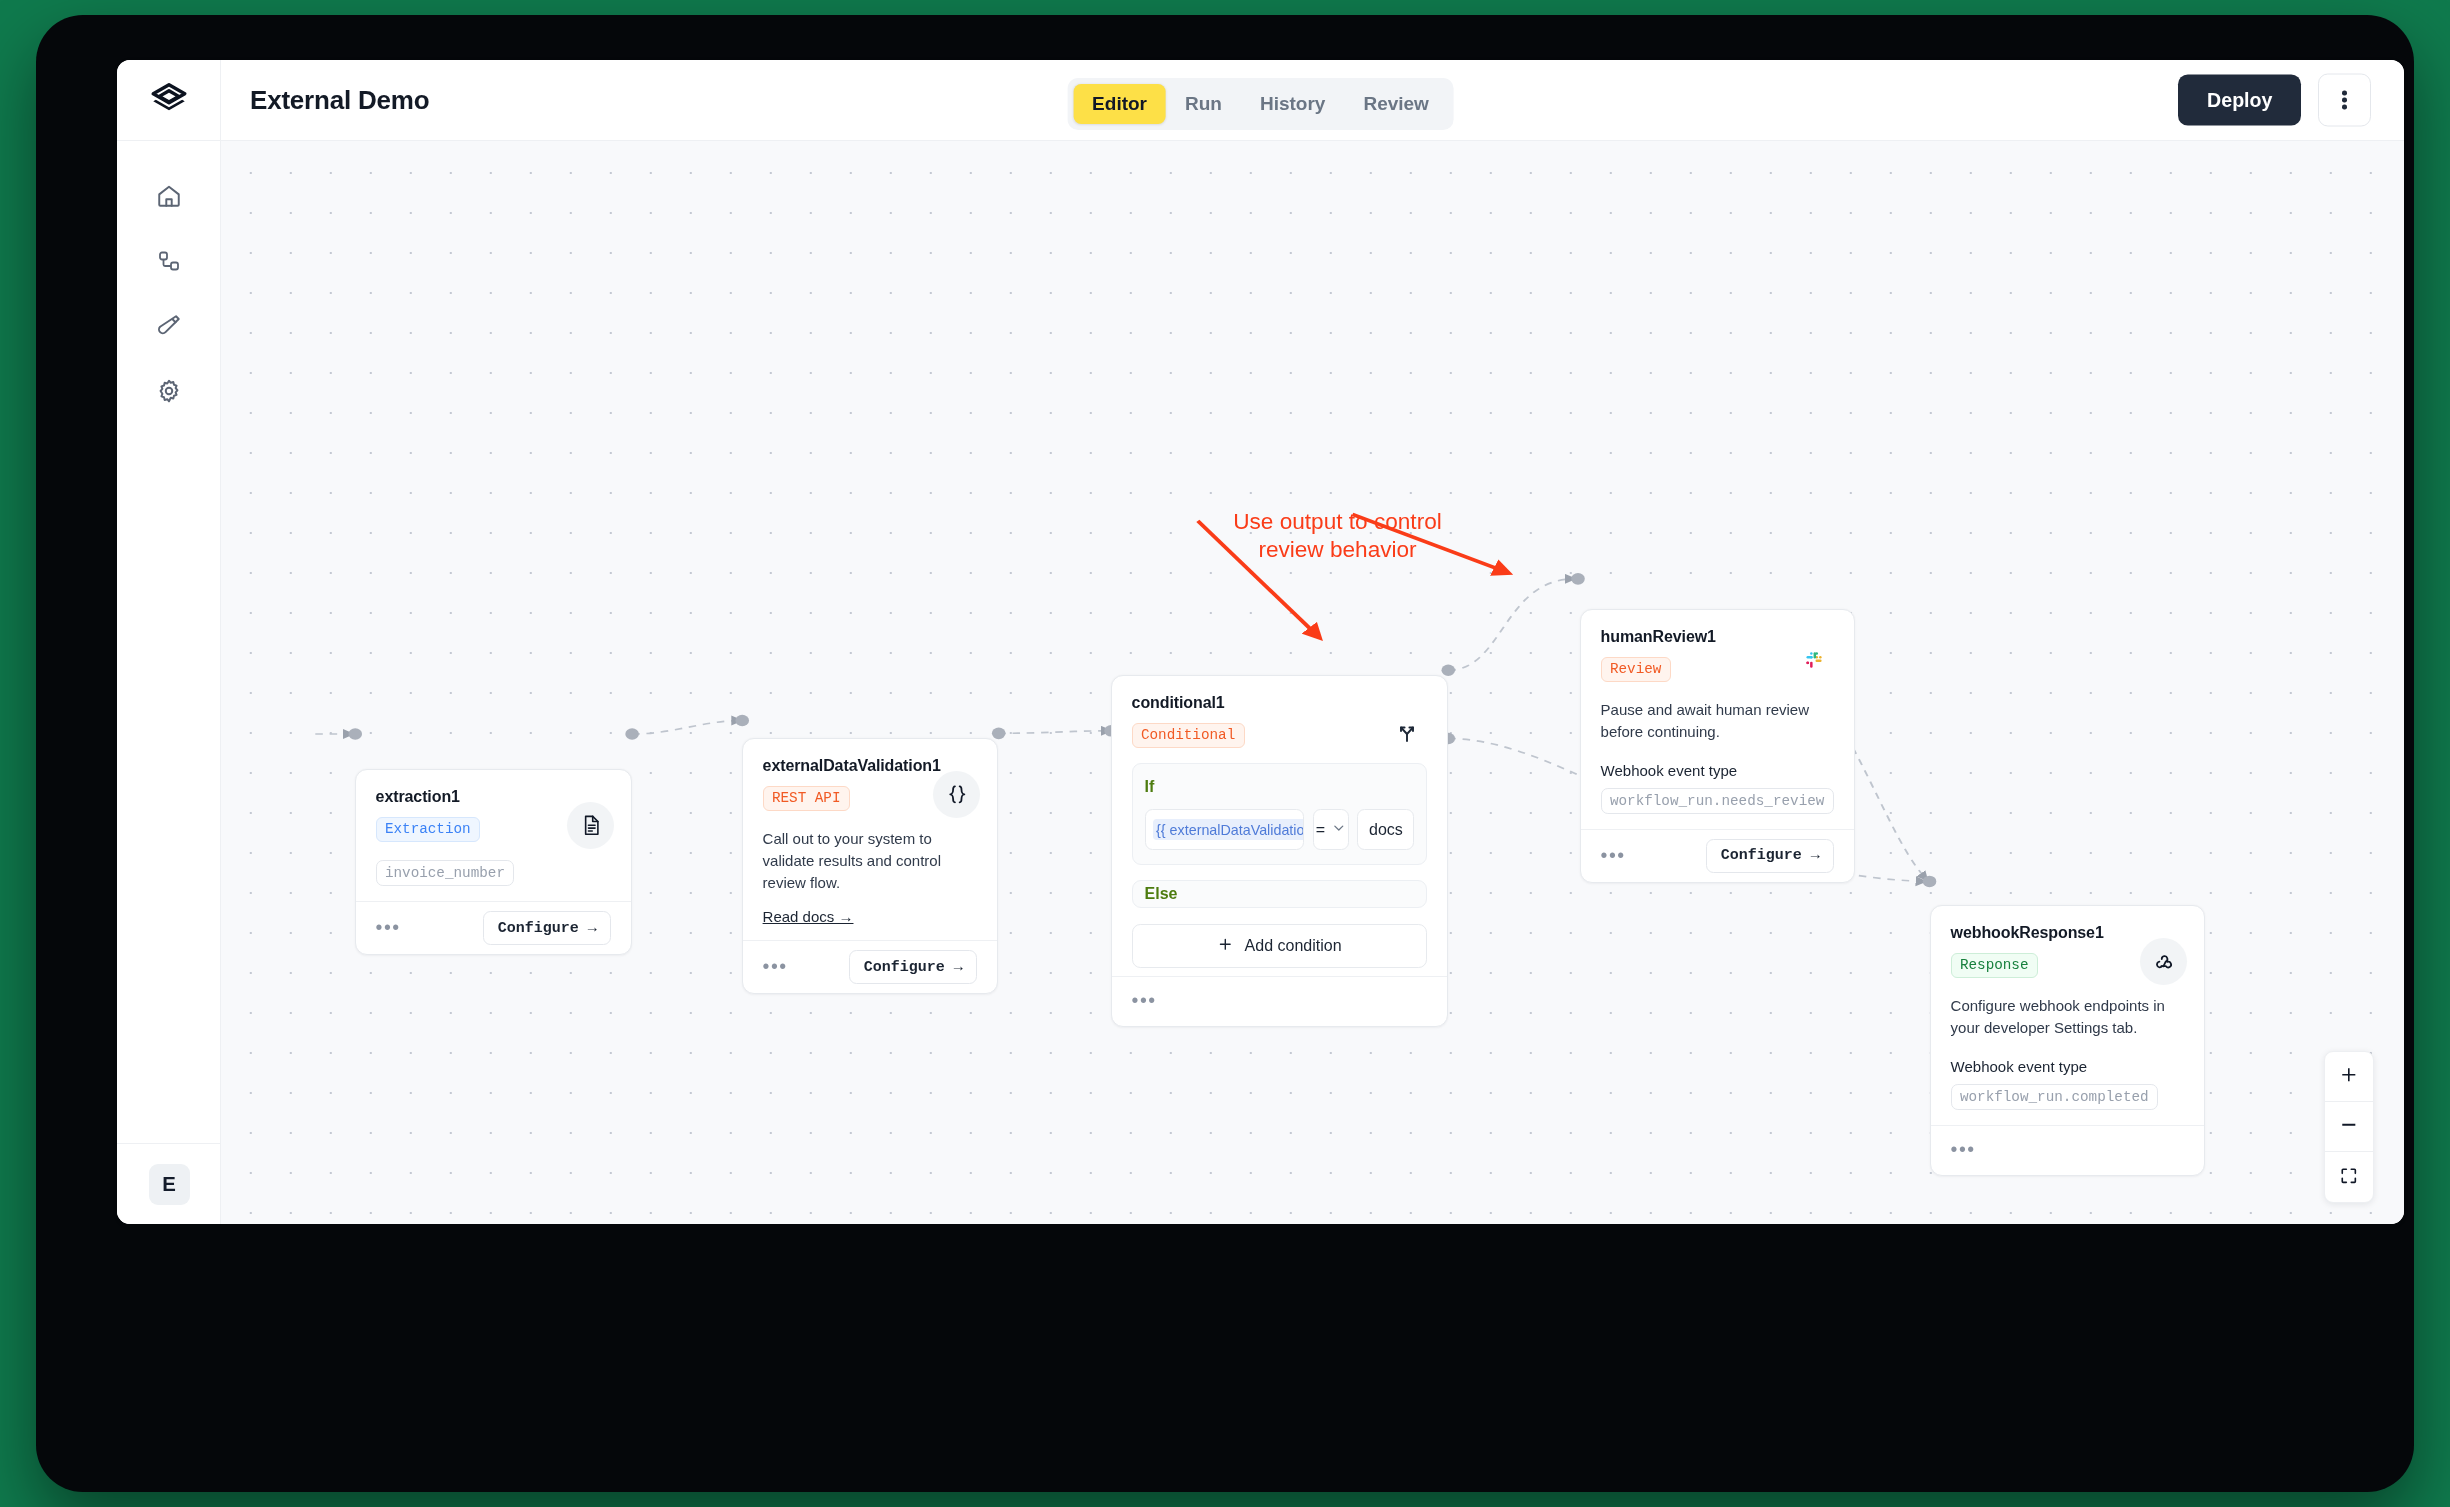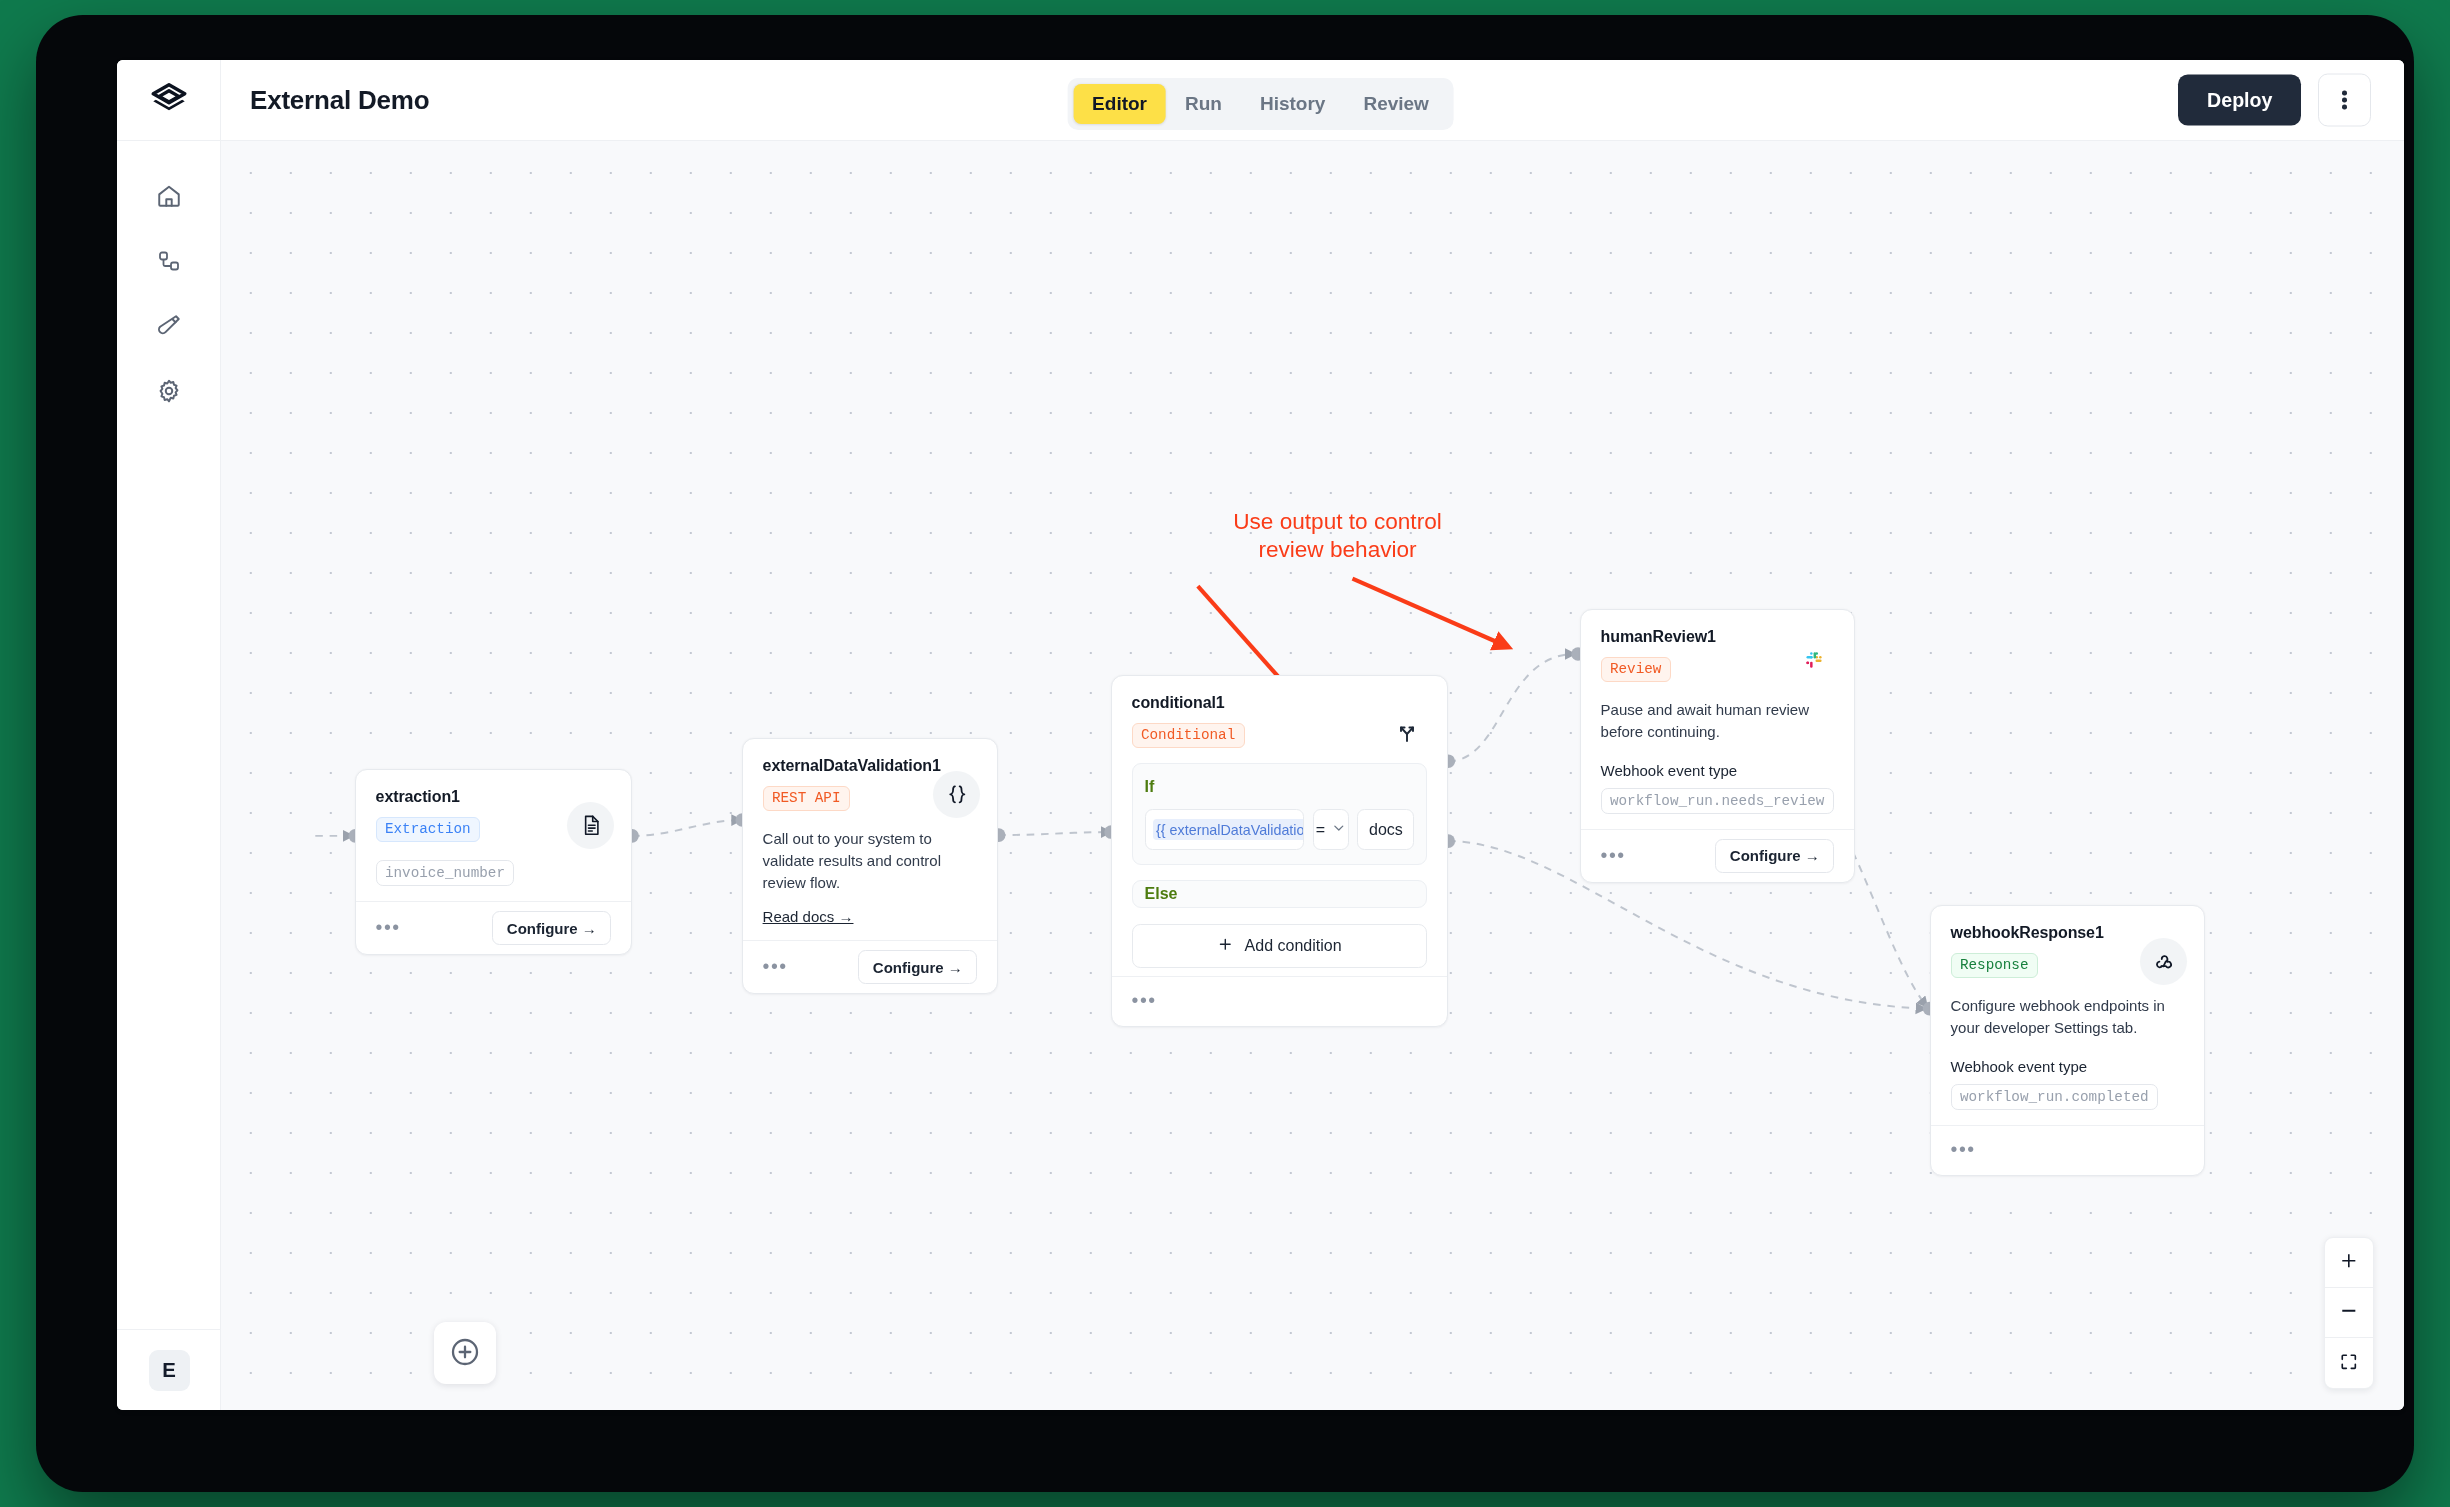--- a/index.html
+++ b/index.html
@@ -18,23 +18,23 @@
     left: 36px; top: 15px;
     width: 2378px; height: 1477px;
     background: #05070a;
     border-radius: 47px;
     box-shadow: 0 30px 68px rgba(0,0,0,0.45);
   }
 
   #app-window {
     position: absolute;
     left: 81px; top: 45px;
-    width: 2287px; height: 1350px;
-    background: #ffffff;
-    border-radius: 6px;
+    width: 2287px; height: 1164px;
+    background: #ffffff;
+    border-radius: 13px;
     overflow: hidden;
     box-shadow: 0 1.5px 4.5px rgba(0,0,0,0.10);
   }
 
   
   #topbar {
     position: absolute;
     left: 0; top: 0;
     width: 100%; height: 81px;
     background: #ffffff;
@@ -243,21 +243,21 @@
   }
   .configure-btn {
     font-size: 15px;
     font-weight: 700;
     color: #1b2432;
     border: 1.4px solid #e4e7ec;
     border-radius: 7.5px;
     background: #ffffff;
     padding: 7.5px 13.6px;
     cursor: pointer;
-    font-family: Liberation Sans, sans-serif;
+    font-family: Liberation Mono, monospace;
     white-space: nowrap;
   }
   .node-badge-icon {
     position: absolute;
     right: 16.6px; top: 32px;
     width: 47px; height: 47px;
     border-radius: 50%;
     background: #f2f4f6;
     display: flex; align-items: center; justify-content: center;
   }

